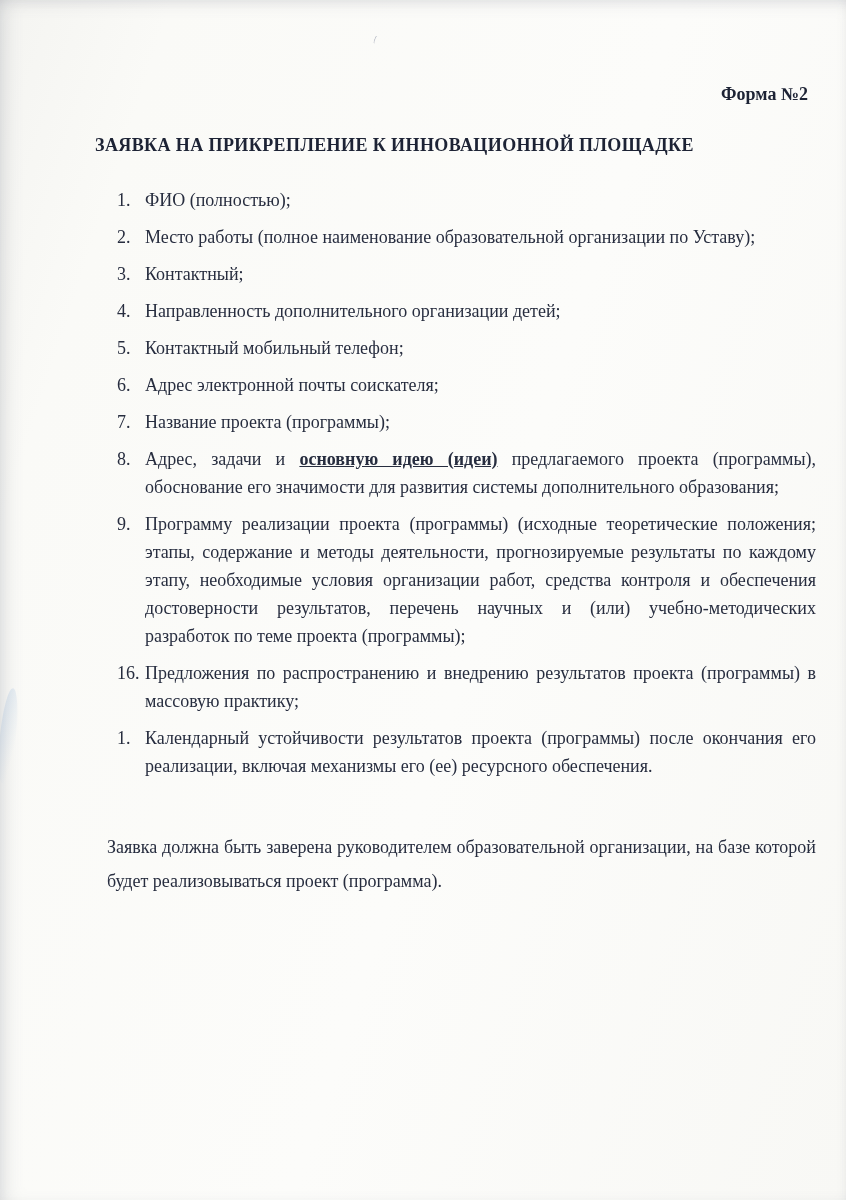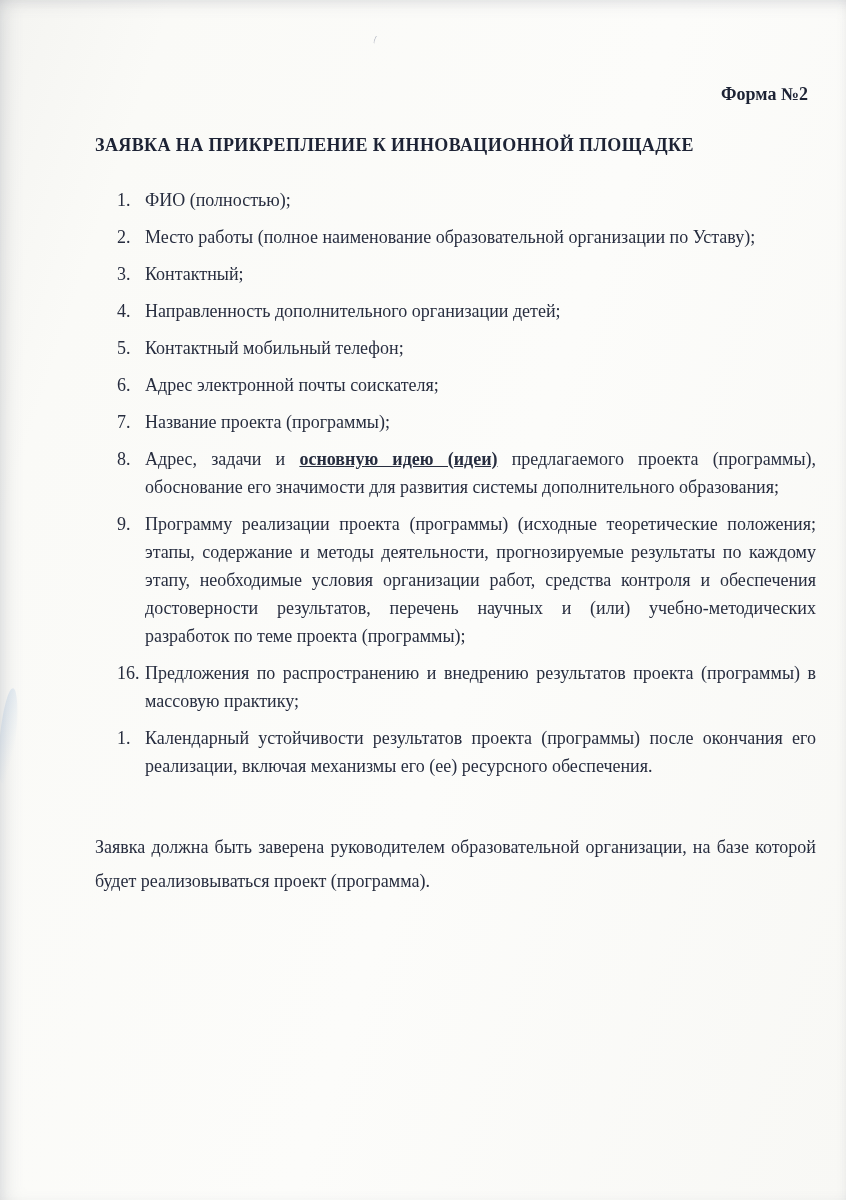--- a/index.html
+++ b/index.html
@@ -53,21 +53,21 @@
   }
   .text {
     flex: 1;
     text-align: justify;
   }
   .emph {
     font-weight: bold;
     text-decoration: underline;
   }
   .closing {
-    margin: 50px 0 0 0;
+    margin: 50px 0 0 12px;
     font-size: 18px;
     line-height: 34px;
     text-align: justify;
   }
   
   .speck {
     position: absolute;
     left: 374px;
     top: 36px;
     width: 4px;

